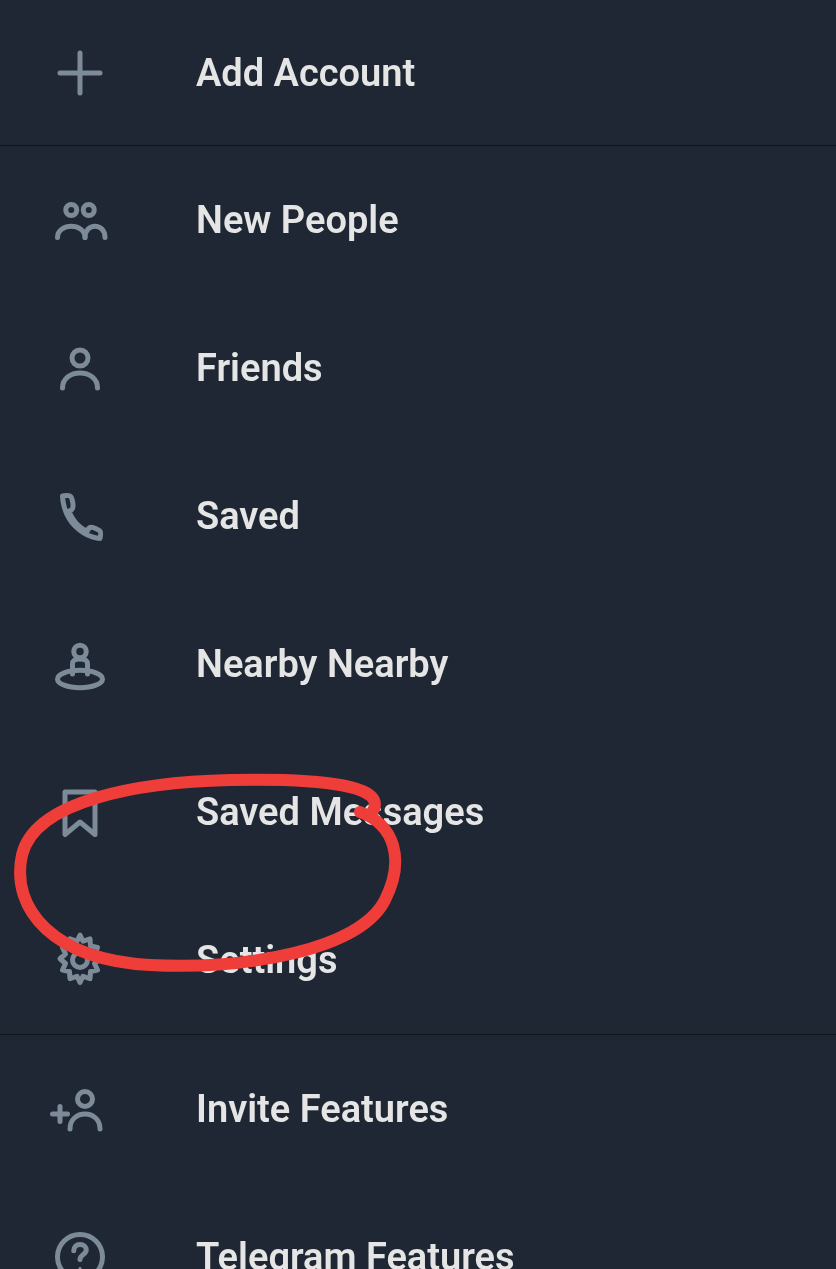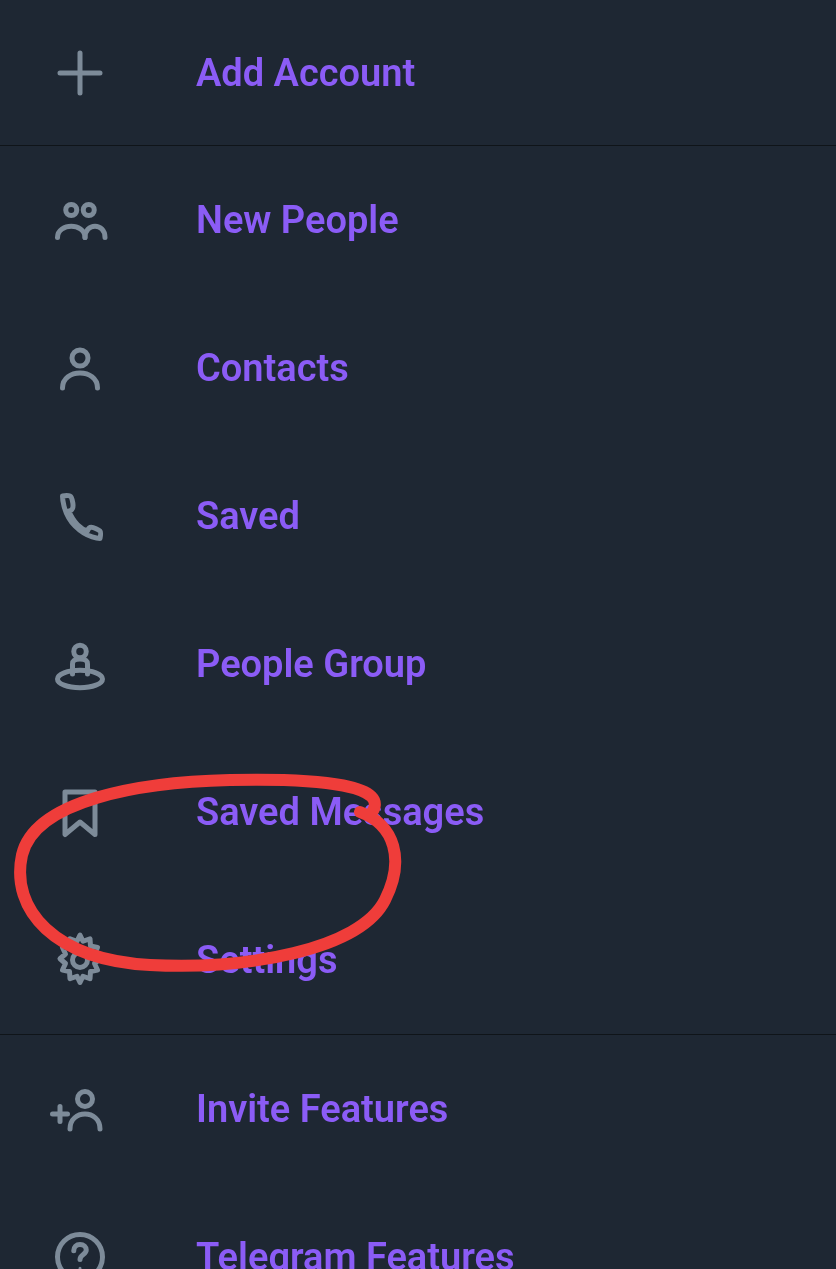--- a/index.html
+++ b/index.html
@@ -45,21 +45,21 @@
   .icon-slot svg {
     width: 60px;
     height: 60px;
     stroke: #7d8b99;
     fill: none;
     stroke-width: 2;
   }
   .label {
     font-size: 38px;
     font-weight: 600;
-    color: #8b5cf6;
+    color: #e5e5e5;
   }
   .annotation {
     position: absolute;
     pointer-events: none;
   }
 </style>
 </head>
 <body>
 
 <div class="menu">
@@ -91,41 +91,41 @@
       <span class="label">New People</span>
     </div>
 
     <div class="item">
       <span class="icon-slot">
         <svg viewBox="0 0 24 24">
           <circle cx="12" cy="8" r="3.2"></circle>
           <path d="M5 20 c0-4 3.5-6 7-6 s7 2 7 6" stroke-linecap="round"></path>
         </svg>
       </span>
-      <span class="label">Contacts</span>
+      <span class="label">Friends</span>
     </div>
 
     <div class="item">
       <span class="icon-slot">
         <svg viewBox="0 0 24 24">
           <path d="M5 4 C5 4 8 3.5 8.5 4.5 C9 5.5 9.5 8 9 9 C8.5 10 7.5 10 7.5 10 C7.5 10 9 13.5 11 15.5 C13 17.5 15 18 15 18 C15 18 15.5 16.5 16.5 16.5 C17.5 16.5 19.5 17.5 20 18 C20.5 18.5 20 21 20 21 C20 21 15 21 10 16 C5 11 5 4 5 4 Z" stroke-linejoin="round"></path>
         </svg>
       </span>
       <span class="label">Saved</span>
     </div>
 
     <div class="item">
       <span class="icon-slot">
         <svg viewBox="0 0 24 24">
           <ellipse cx="12" cy="18" rx="9" ry="3.5"></ellipse>
           <circle cx="12" cy="7" r="2.5"></circle>
           <path d="M9 16 L9 12 C9 10.5 10 10 12 10 C14 10 15 10.5 15 12 L15 16" stroke-linecap="round"></path>
         </svg>
       </span>
-      <span class="label">People Group</span>
+      <span class="label">Nearby Nearby</span>
     </div>
 
     <div class="item">
       <span class="icon-slot">
         <svg viewBox="0 0 24 24">
           <path d="M6 4 L18 4 L18 21 L12 16 L6 21 Z" stroke-linejoin="round"></path>
         </svg>
       </span>
       <span class="label">Saved Messages</span>
     </div>

